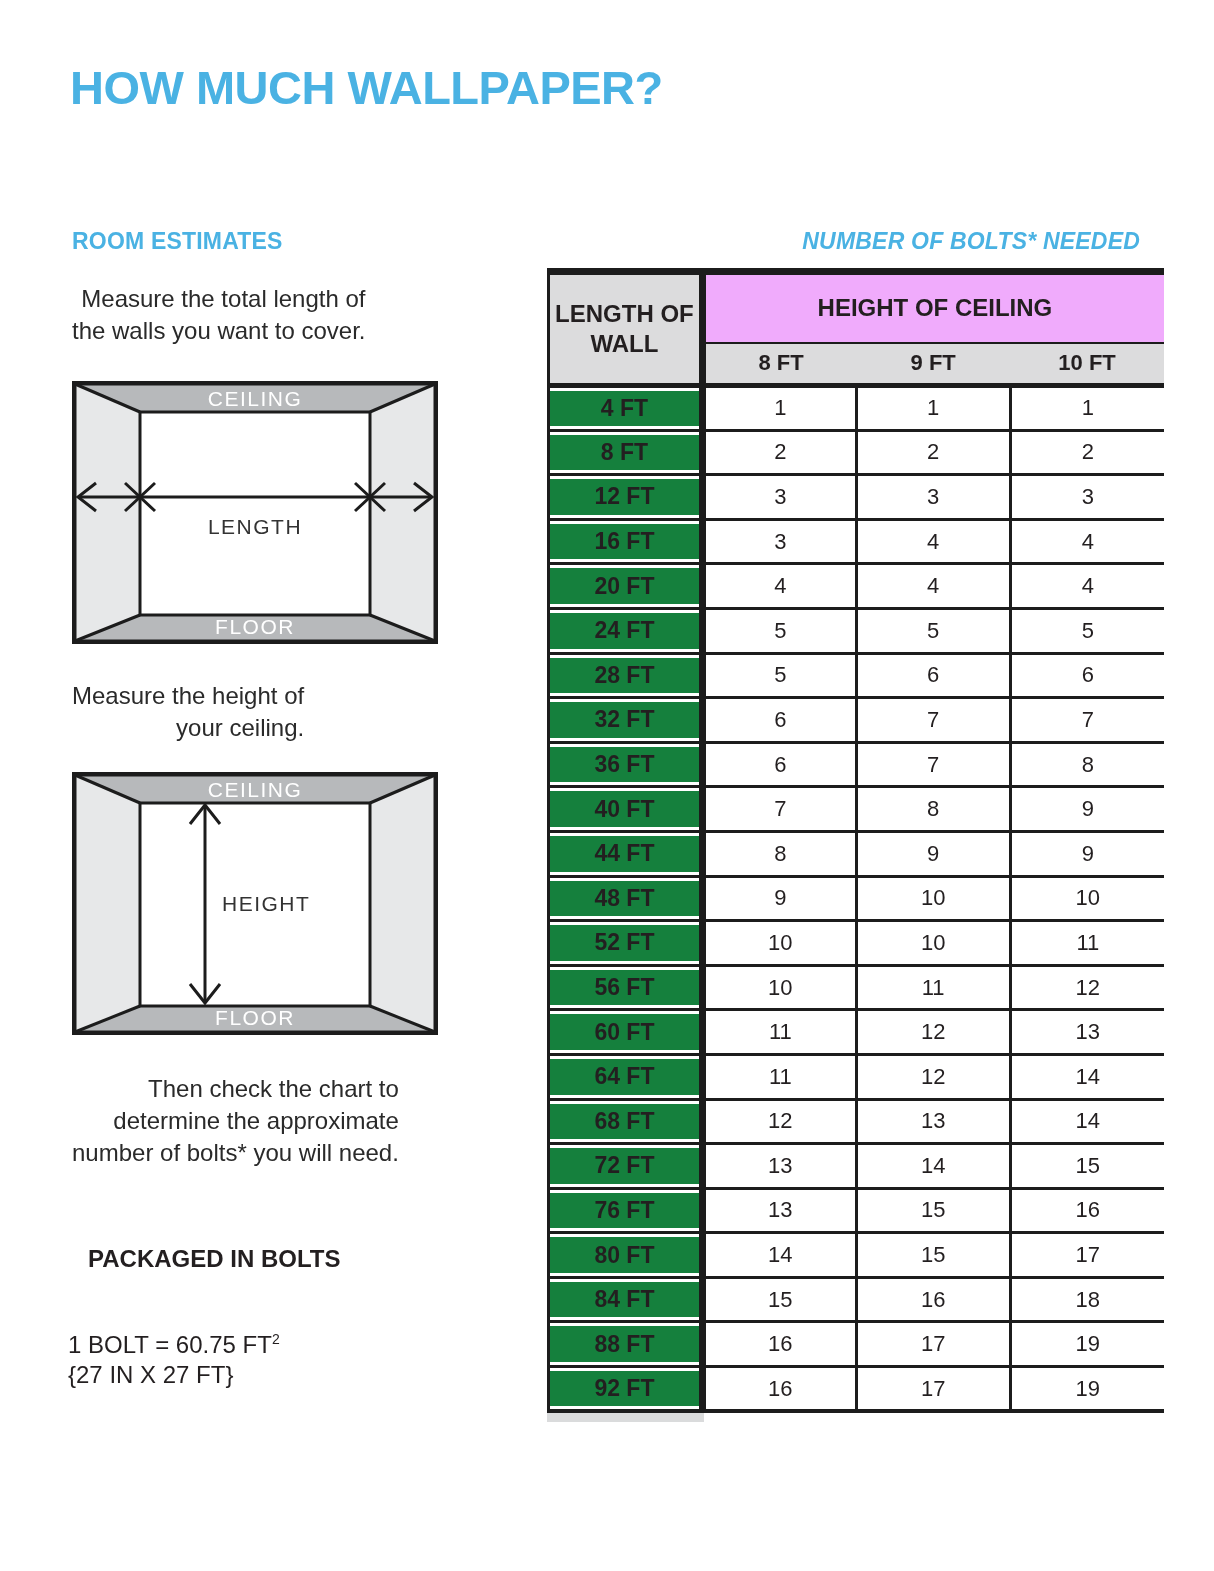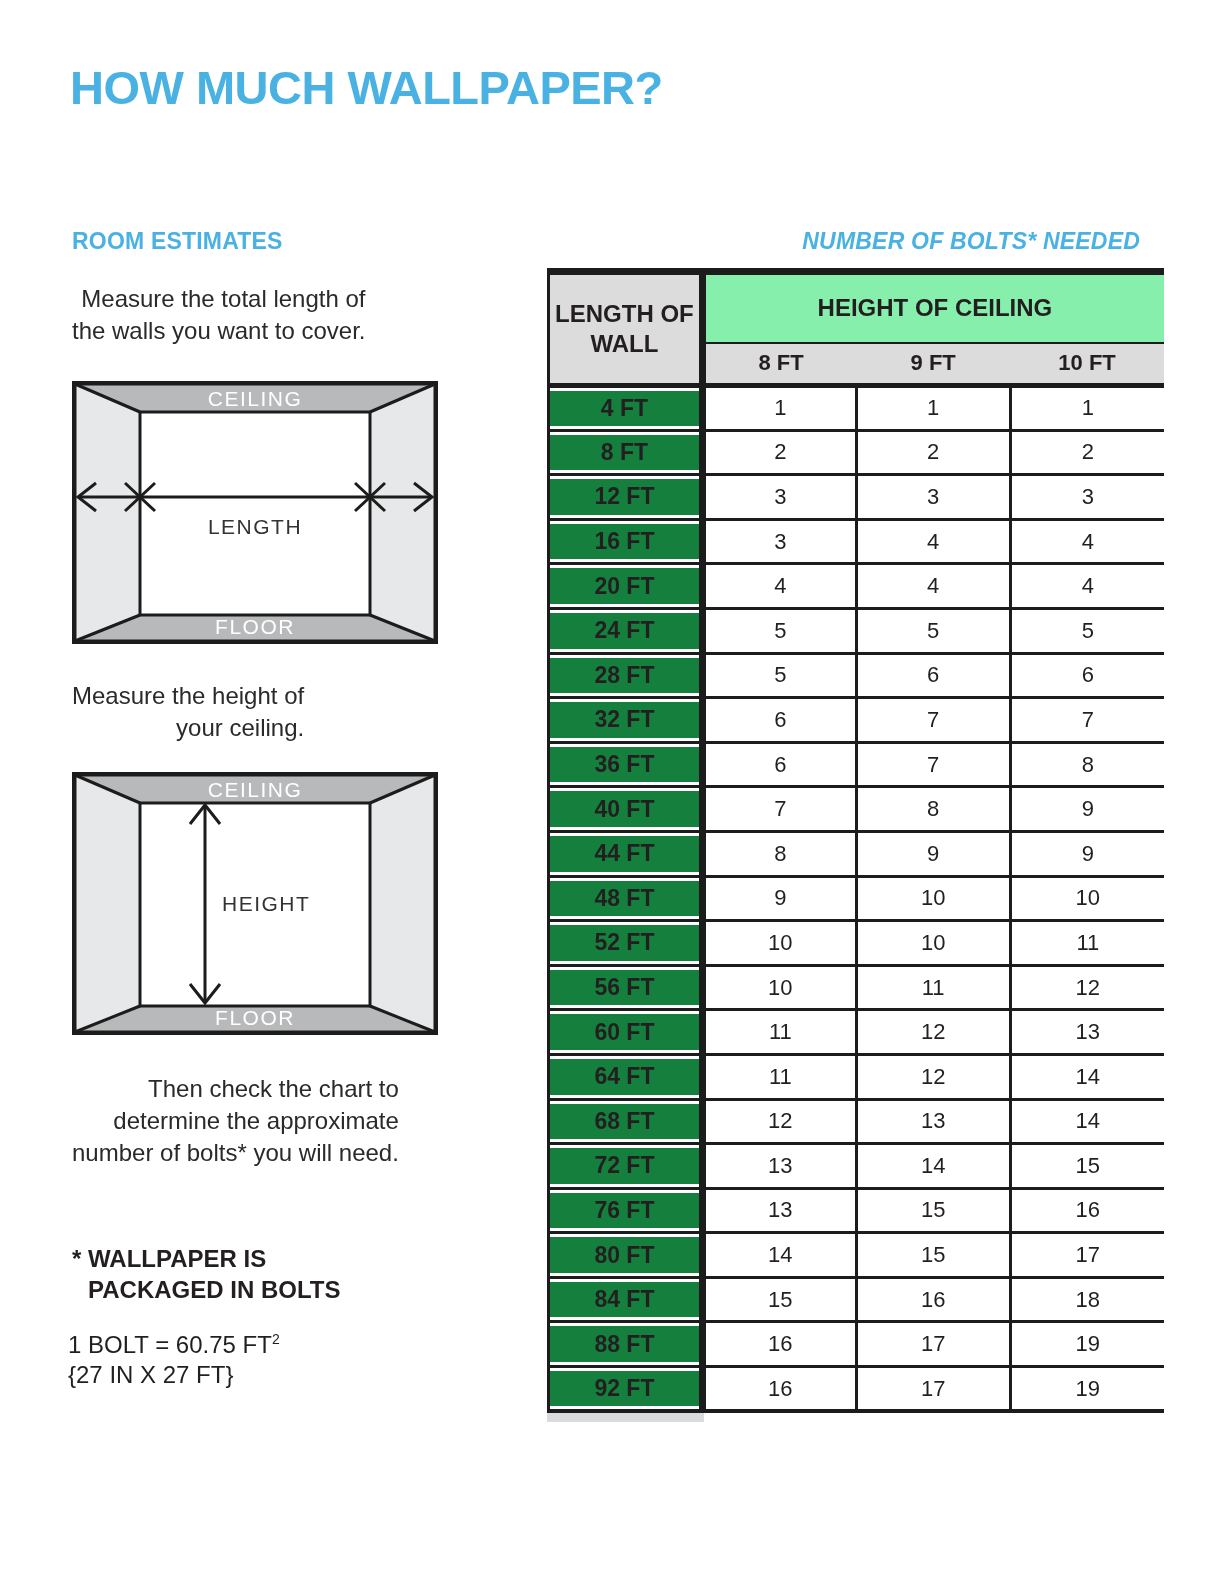--- a/index.html
+++ b/index.html
@@ -35,21 +35,21 @@
   .table-wrap { position:absolute; left:523px; top:268px; width:617px;padding-left:24px; }
   table.bolt {
     border-collapse:collapse; table-layout:fixed; width:617px;
     border-top:7px solid #1c1c1c; border-left:3px solid #1c1c1c; border-bottom:4px solid #1c1c1c;
   }
   table.bolt th, table.bolt td { text-align:center; vertical-align:middle; padding:0; }
   .th-length {
     background:#dcdcdd; font-weight:bold; font-size:24px; line-height:30px;
     border-right:7px solid #1c1c1c; border-bottom:5px solid #1c1c1c; padding:0 18px;
   }
-  .th-group { background:#86efac; font-weight:bold; font-size:24px; height:71px; border-bottom:2px solid #1c1c1c; }
+  .th-group { background:#f0abfc; font-weight:bold; font-size:24px; height:71px; border-bottom:2px solid #1c1c1c; }
   .th-sub { background:#dcdcdd; font-weight:bold; font-size:22px; height:43px; border-bottom:5px solid #1c1c1c; }
   table.bolt tbody td { height:44.6px; border-top:3px solid #1c1c1c; font-size:22px; }
   table.bolt tbody td.wall {
     background:#15803d; font-weight:bold; font-size:23px;
     border-right:7px solid #1c1c1c;
     box-shadow: inset 0 3px 0 #ffffff, inset 0 -3px 0 #ffffff;
   }
   table.bolt tbody td.val + td.val { border-left:3px solid #1c1c1c; }
   .table-shadow { width:157px; height:9px; background:#dadbdc; margin-top:0px; }
 
@@ -123,21 +123,20 @@
     <text x="150" y="139" text-anchor="start" class="room-label-dark">HEIGHT</text>
   </svg>
 
   <div class="copy copy-3">
     <div>Then check the chart to</div>
     <div>determine the approximate</div>
     <div>number of bolts* you will need.</div>
   </div>
 
   <div class="footnote">
-    <div>* WALLPAPER IS</div>
     <div class="indent">PACKAGED IN BOLTS</div>
   </div>
 
   <div class="bolt-eq">
     <div><span>1 BOLT = 60.75 FT</span><sup>2</sup></div>
     <div>{27 IN X 27 FT}</div>
   </div>
 
   <div class="table-wrap">
     <table class="bolt">

